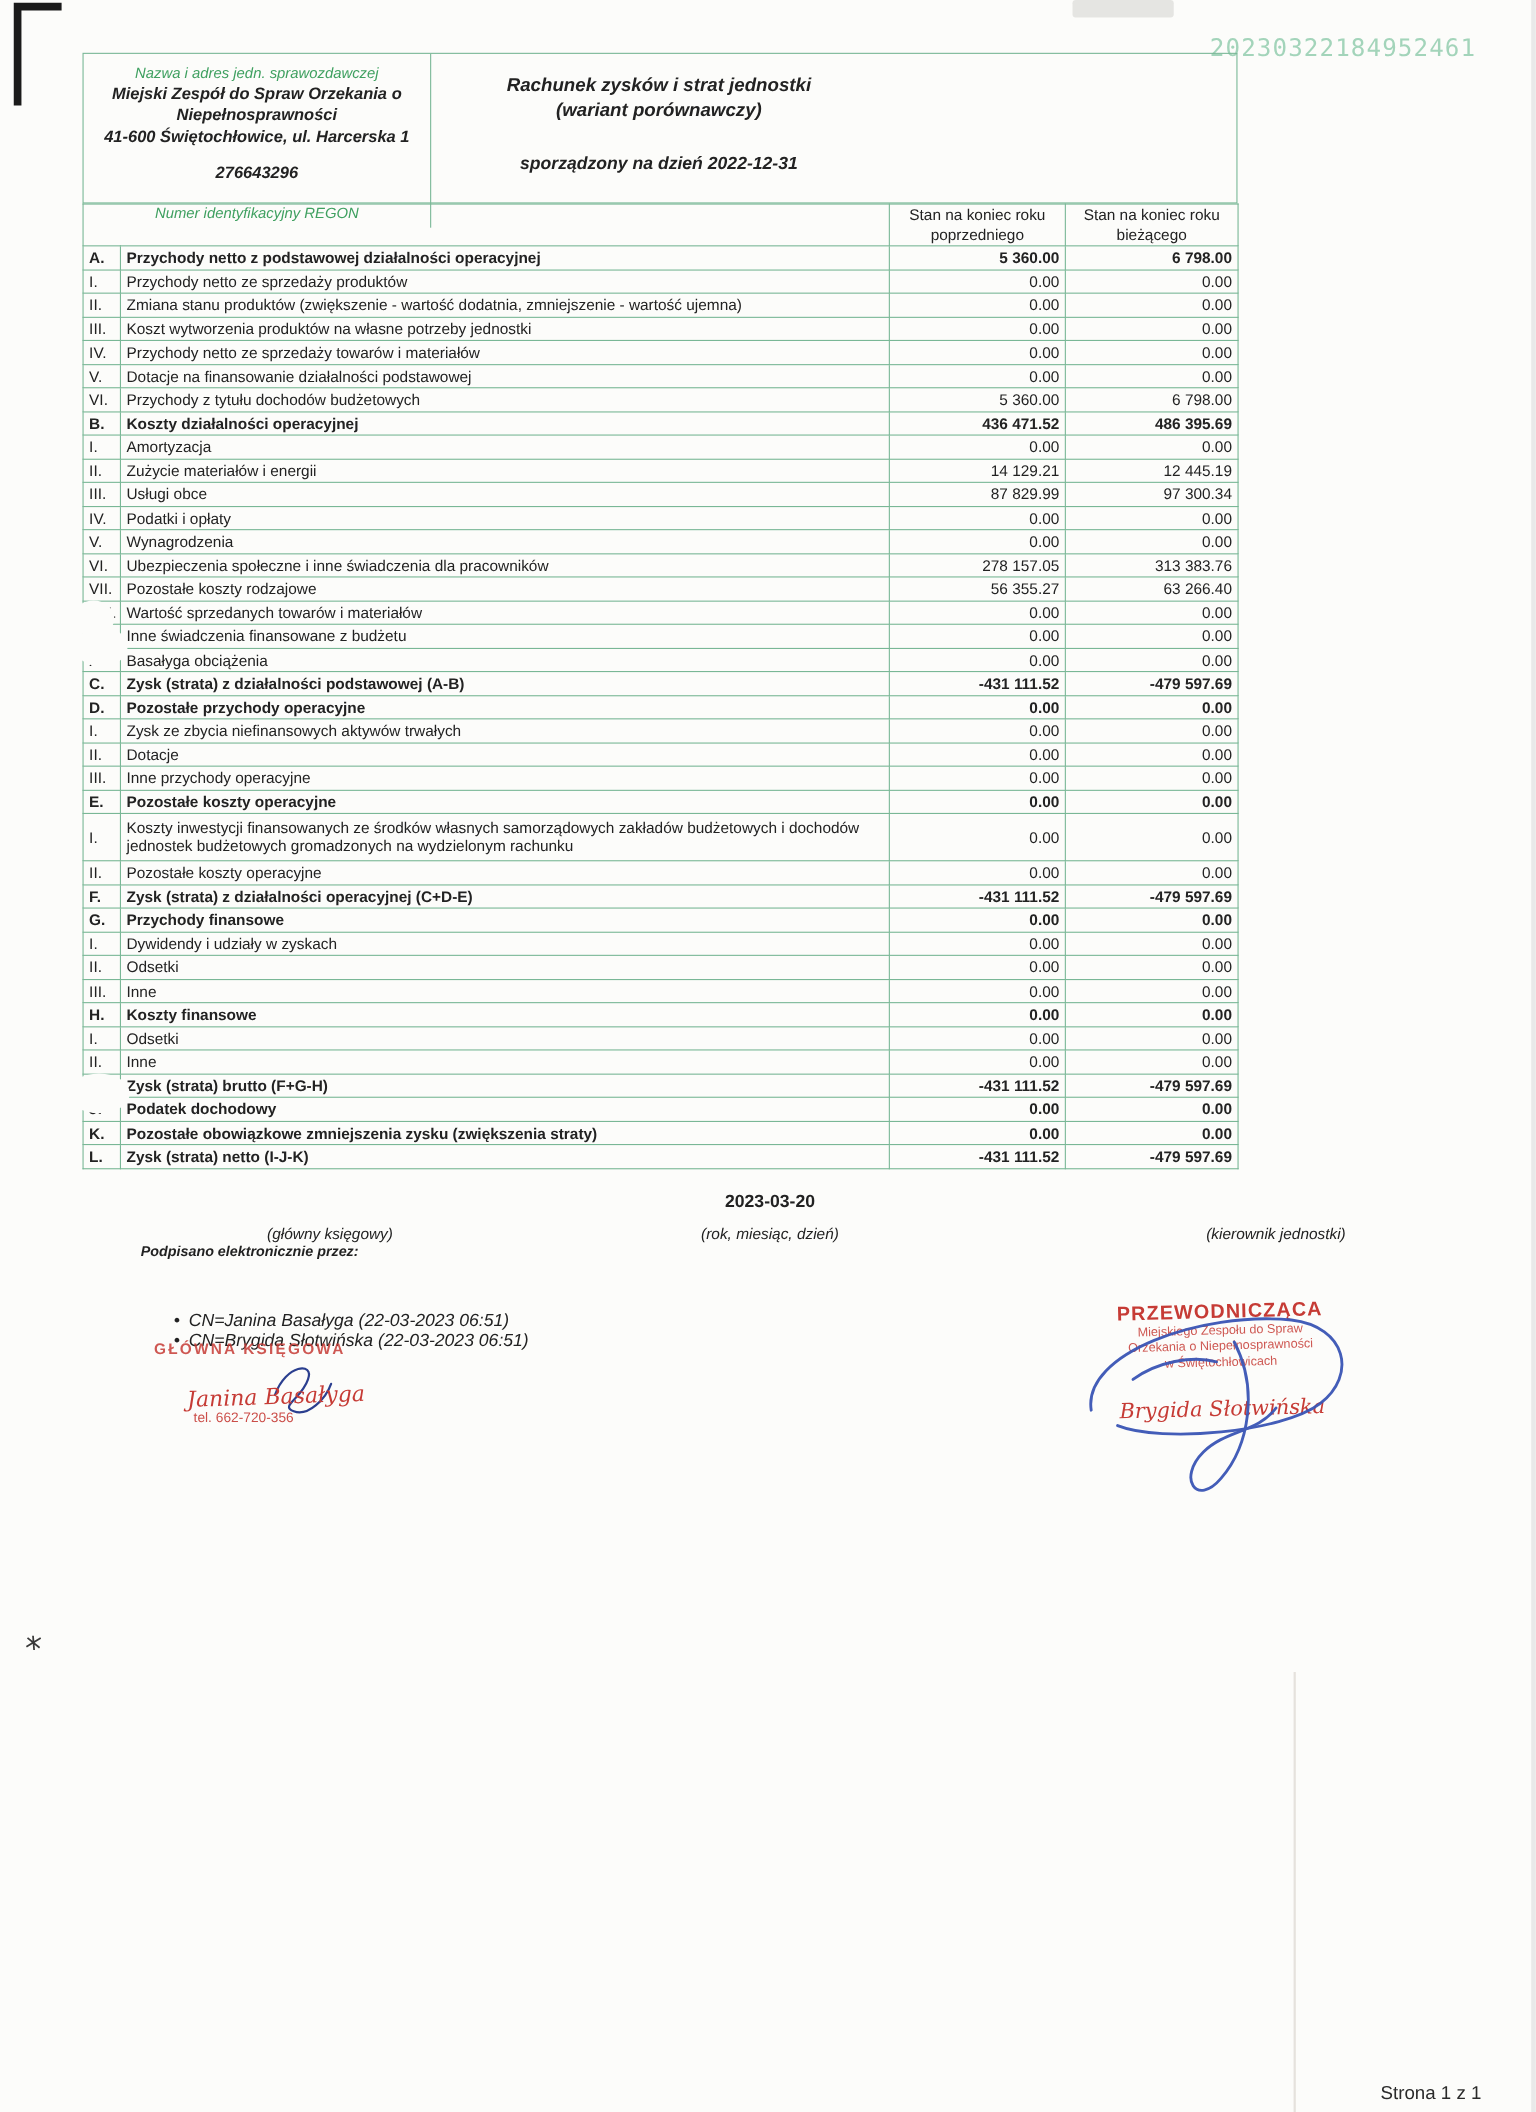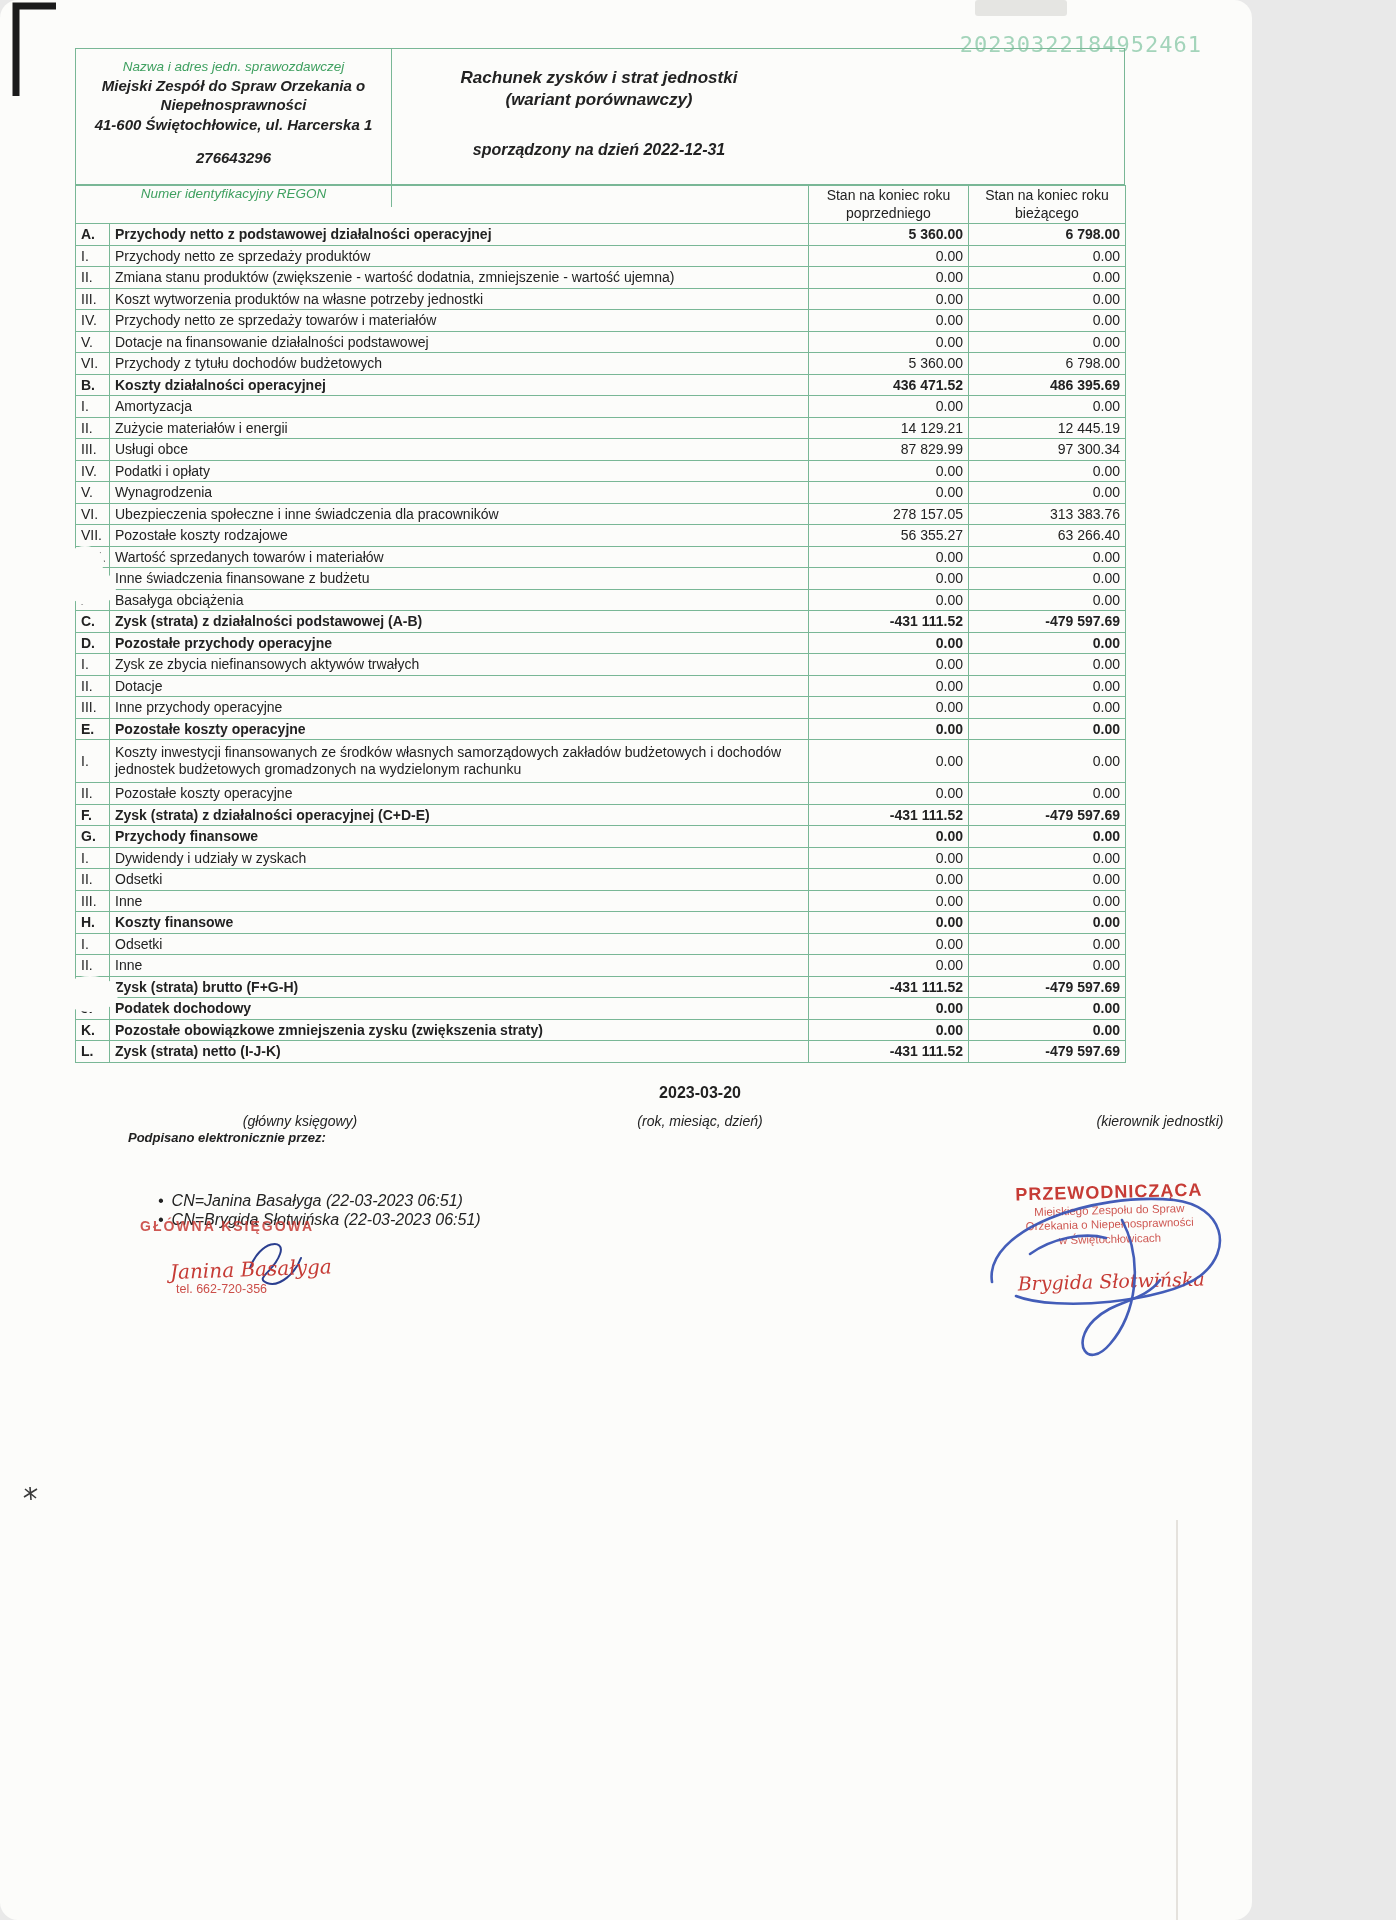--- a/index.html
+++ b/index.html
@@ -5,22 +5,22 @@
   :root{
     --accent-green:#3fa060;
     --grid-green:#79b796;
     --stamp-red:#c63b35;
     --signature-blue:#3a55b5;
     --doc-number-green:#a3d4ba;
     --ink:#222222;
   }
   html,body{margin:0;padding:0;background:#e9e9e9;}
   .page{
-    position:relative;width:1252px;height:1920px;background:#fcfcfa;
-    font-family:"Liberation Sans",sans-serif;color:var(--ink);overflow:hidden;border-radius:18px;
+    position:relative;width:1392px;height:1920px;background:#fcfcfa;
+    font-family:"Liberation Sans",sans-serif;color:var(--ink);overflow:hidden;
   }
   
   .corner-mark{position:absolute;left:4px;top:0px;}
   .top-smudge{position:absolute;left:975px;top:0;width:92px;height:16px;background:#d8d8d6;opacity:.65;border-radius:3px;}
   .left-mark{position:absolute;left:22px;top:1486px;}
   .right-edge-line{position:absolute;left:1176px;top:1520px;width:2px;height:400px;background:#e5e2dd;}
 
   .doc-number{
     position:absolute;right:50px;top:32px;
     font-family:"DejaVu Sans Mono",monospace;font-size:22px;letter-spacing:1px;

